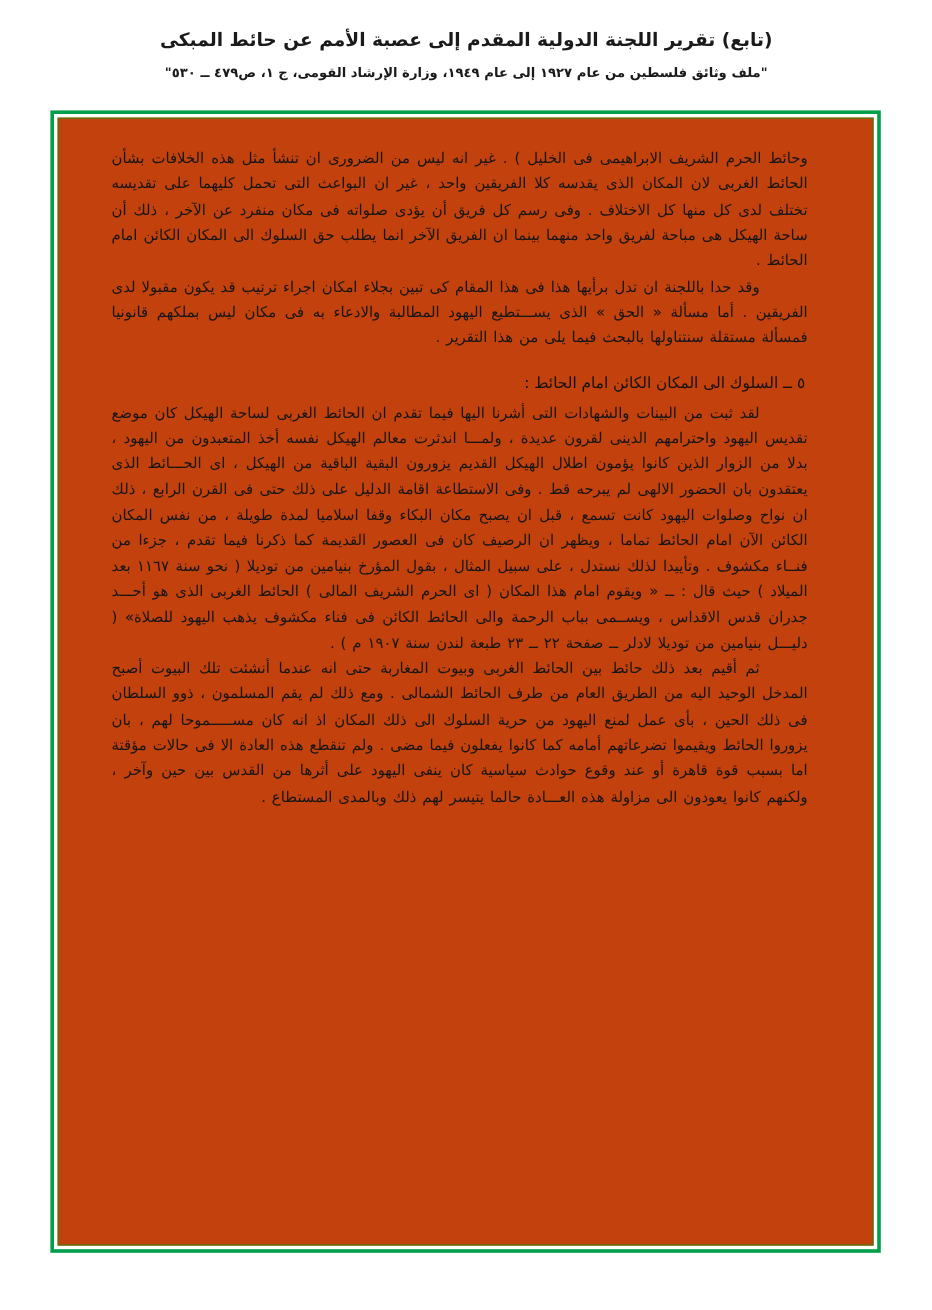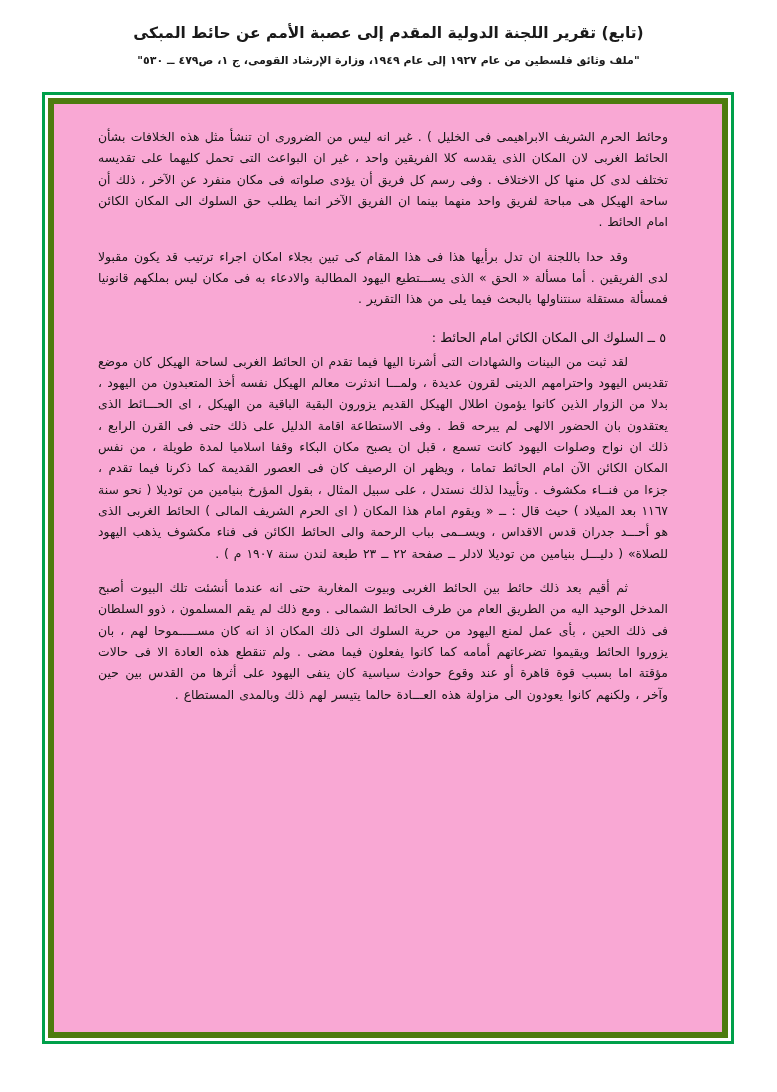--- a/index.html
+++ b/index.html
@@ -40,40 +40,40 @@
     left: 42px;
     top: 92px;
     width: 692px;
     height: 952px;
     border: 3px solid #00a04a;
     box-sizing: border-box;
   }
   .frame-inner {
     position: absolute;
     inset: 3px;
-    border: 6px solid #4d7c0f;
+    border: 1px solid #4d7c0f;
     box-sizing: border-box;
-    background: #f9a8d4;
+    background: #c2410c;
   }
   .content {
     position: absolute;
     left: 0; right: 0; top: 0; bottom: 0;
     padding: 22px 54px 10px 44px;
     box-sizing: border-box;
   }
   p.para {
     margin: 0 0 0 0;
     font-size: 12.4px;
     line-height: 1.72;
     color: #161616;
     text-align: justify;
     text-align-last: right;
     word-spacing: 1px;
   }
-  p.para + p.para { margin-top: 13px; }
+  p.para + p.para { }
   .indent {
     text-indent: 40px;
   }
   .section-head {
     margin: 20px 0 6px 0;
     font-size: 12.8px;
     font-weight: normal;
     color: #111;
     text-align: right;
     padding-right: 2px;

